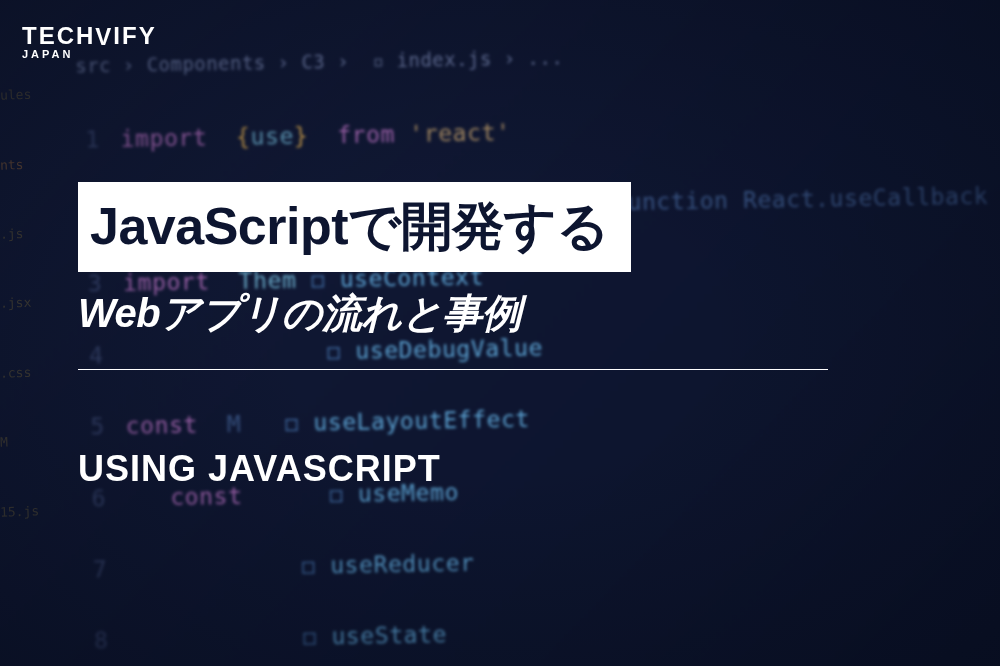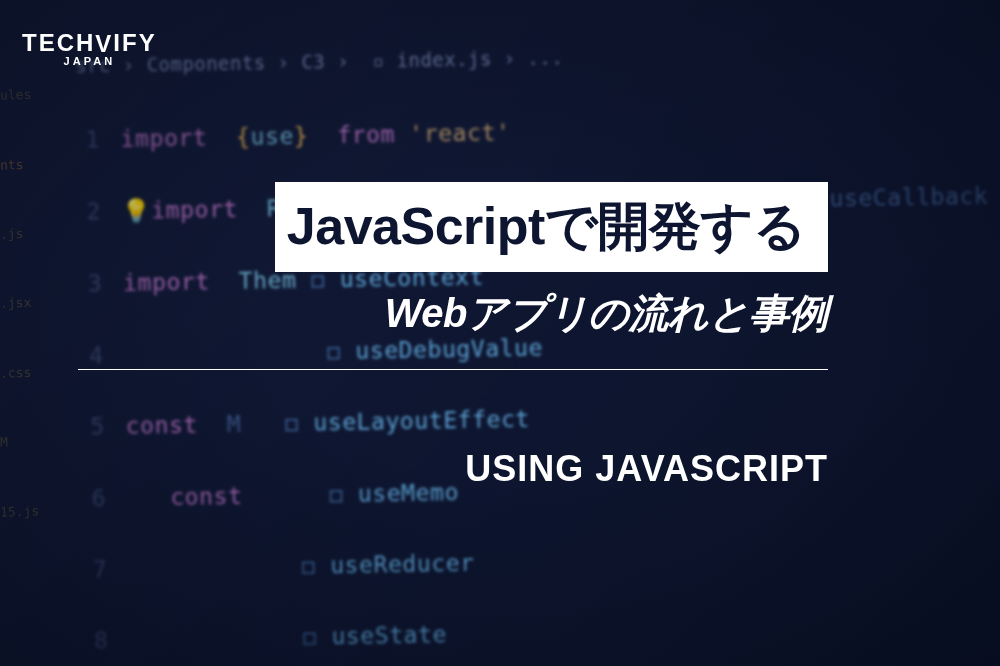--- a/index.html
+++ b/index.html
@@ -62,43 +62,41 @@
   opacity: 0.5;
   transform: rotate(-2deg);
 }
 .sidebar-hints .tag-orange { color: #b87a3a; }
 
 .logo {
   position: absolute;
   top: 22px; left: 22px;
   z-index: 10;
   color: #fff;
-  margin-top: 7px;
 }
 .logo-main {
   font-size: 24px;
   font-weight: 800;
   letter-spacing: 2px;
   font-family: "Arial Black", sans-serif;
 }
 .logo-main .v { display: inline-block; transform: translateY(1px); }
 .logo-sub {
   font-size: 11px;
   letter-spacing: 3px;
   font-weight: 600;
-  text-align: center;
+  text-align: left;
   margin-top: -2px;
 }
 
 .overlay {
   position: absolute;
   top: 182px;
   left: 78px;
   z-index: 10;
-  text-align: right;
 }
 .title-box {
   background: #fff;
   color: #0d1530;
   display: inline-block;
   padding: 10px 22px 10px 12px;
   font-size: 52px;
   font-weight: 700;
   font-family: "Hiragino Sans", "Yu Gothic", "Arial", sans-serif;
   letter-spacing: -0.5px;

